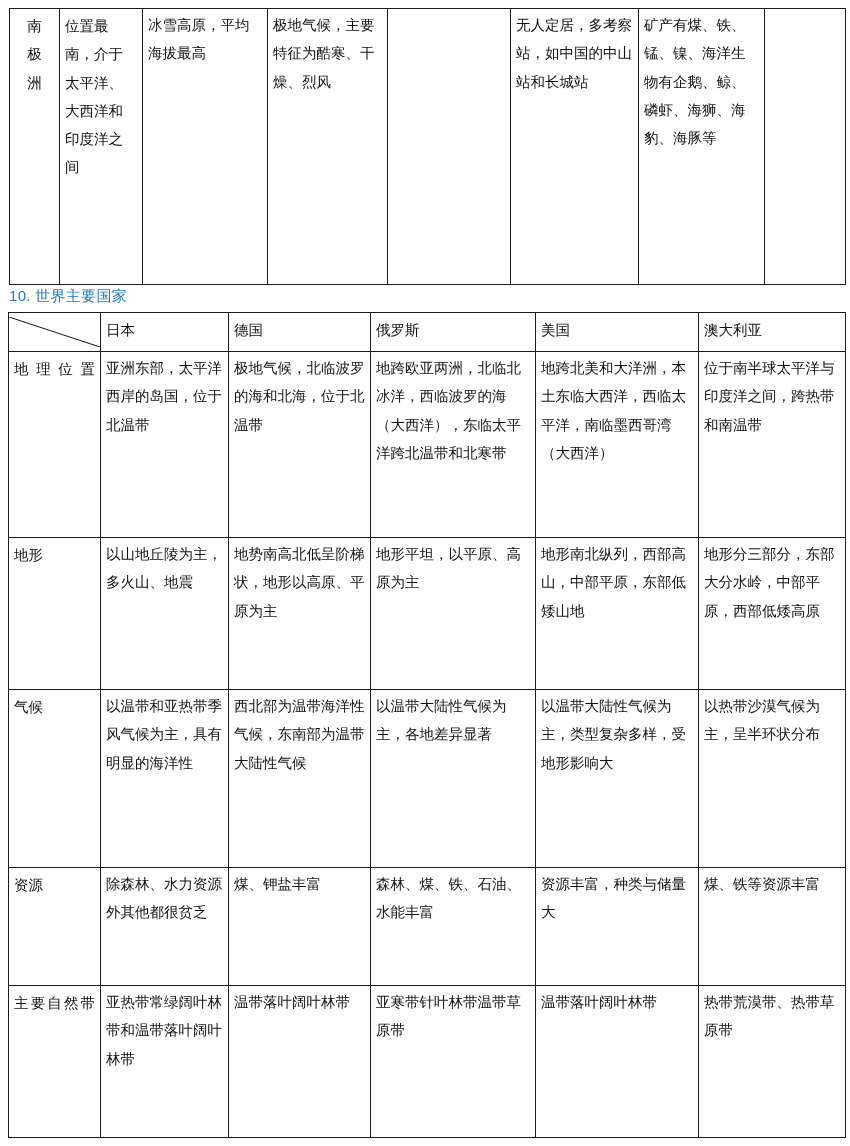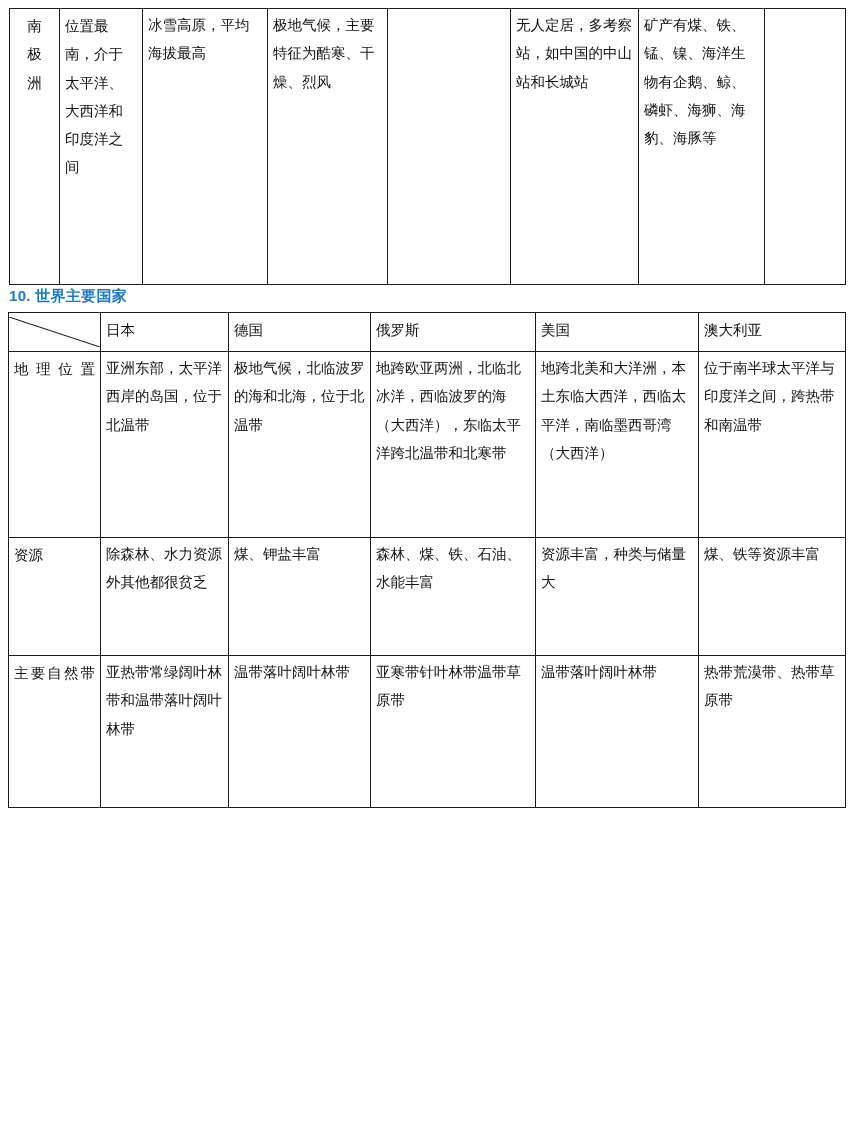--- a/index.html
+++ b/index.html
@@ -59,21 +59,21 @@
   }
   .c-name span { display: block; text-align: center; }
   .just { text-align: justify; text-align-last: justify; margin-top: 15px; }
 
   
   .section-heading {
     position: absolute;
     left: 9px;
     top: 286px;
     font-size: 15px;
-    font-weight: bold;
+    font-weight: normal;
     color: #1f78c1;
     letter-spacing: 0.3px;
     line-height: 1.3;
   }
 
   
   .t2-wrap {
     position: absolute;
     left: 8px;
     top: 312px;
@@ -166,21 +166,37 @@
 
         <tr style="height:186px">
           <td class="rowlabel just">地理位置</td>
           <td class="cell-j">亚洲东部，太平洋西岸的岛国，位于北温带</td>
           <td class="cell-j">极地气候，北临波罗的海和北海，位于北温带</td>
           <td class="cell-j">地跨欧亚两洲，北临北冰洋，西临波罗的海（大西洋），东临太平洋跨北温带和北寒带</td>
           <td class="cell-j">地跨北美和大洋洲，本土东临大西洋，西临太平洋，南临墨西哥湾（大西洋）</td>
           <td class="cell-j">位于南半球太平洋与印度洋之间，跨热带和南温带</td>
         </tr>
 
-
+        <tr style="height:152px">
+          <td class="rowlabel">地形</td>
+          <td class="cell-j">以山地丘陵为主，多火山、地震</td>
+          <td class="cell-j">地势南高北低呈阶梯状，地形以高原、平原为主</td>
+          <td class="cell-j">地形平坦，以平原、高原为主</td>
+          <td class="cell-j">地形南北纵列，西部高山，中部平原，东部低矮山地</td>
+          <td class="cell-j">地形分三部分，东部大分水岭，中部平原，西部低矮高原</td>
+        </tr>
+
+        <tr style="height:178px">
+          <td class="rowlabel">气候</td>
+          <td class="cell-j">以温带和亚热带季风气候为主，具有明显的海洋性</td>
+          <td class="cell-j">西北部为温带海洋性气候，东南部为温带大陆性气候</td>
+          <td class="cell-j">以温带大陆性气候为主，各地差异显著</td>
+          <td class="cell-j">以温带大陆性气候为主，类型复杂多样，受地形影响大</td>
+          <td class="cell-j">以热带沙漠气候为主，呈半环状分布</td>
+        </tr>
 
         <tr style="height:118px">
           <td class="rowlabel">资源</td>
           <td class="cell-j">除森林、水力资源外其他都很贫乏</td>
           <td class="cell-j">煤、钾盐丰富</td>
           <td class="cell-j">森林、煤、铁、石油、水能丰富</td>
           <td class="cell-j">资源丰富，种类与储量大</td>
           <td class="cell-j">煤、铁等资源丰富</td>
         </tr>
 

